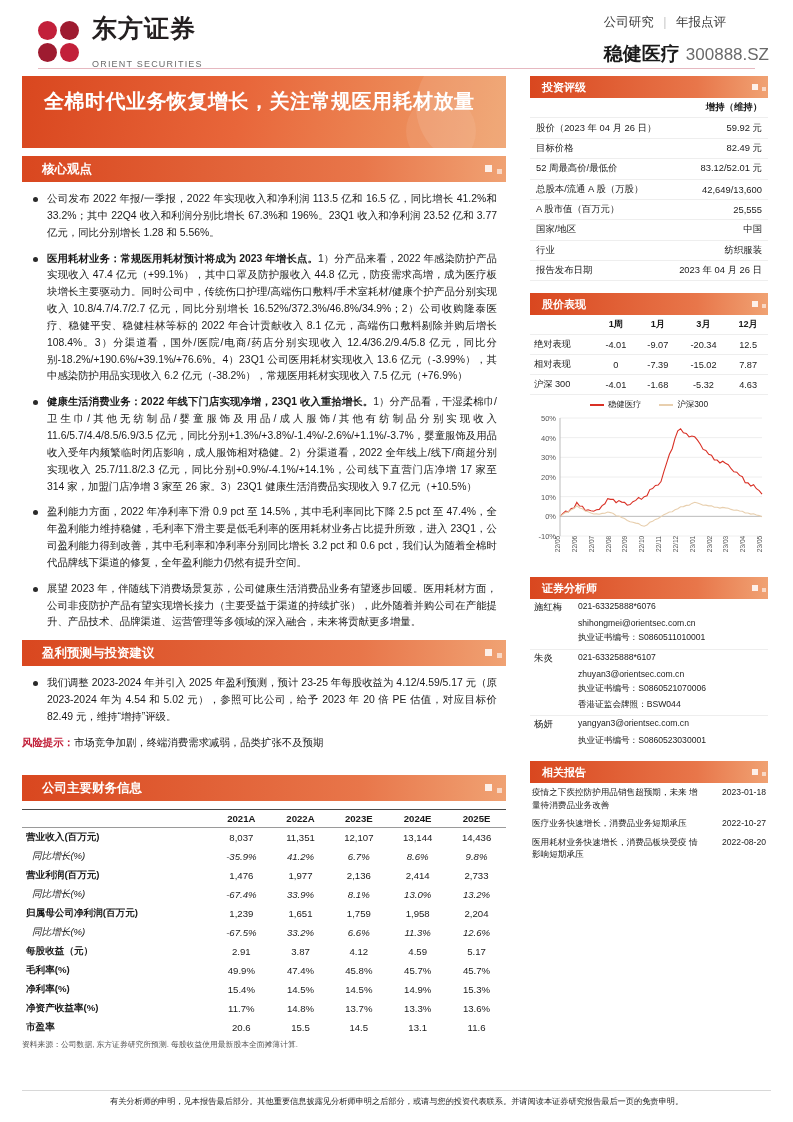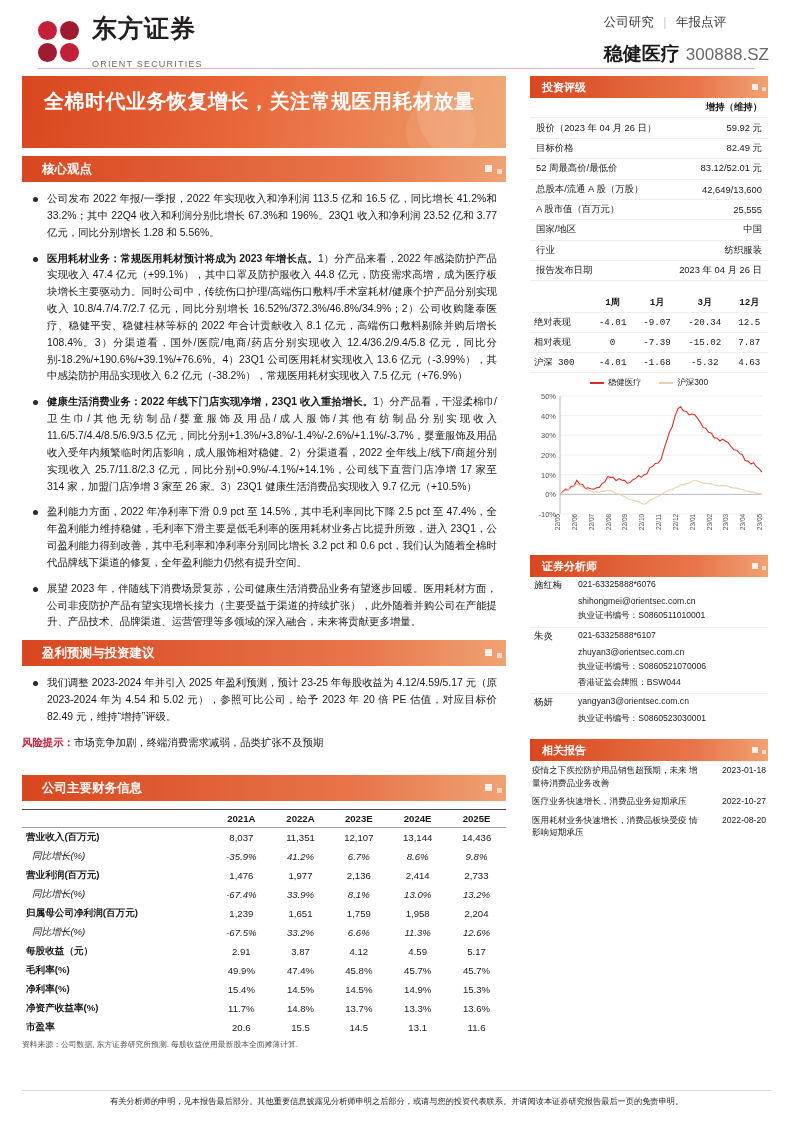--- a/index.html
+++ b/index.html
@@ -94,21 +94,21 @@
     color:#fff; font-size:11px; font-weight:bold; line-height:22px; padding-left:12px;
   }
   .rbox-head .sq { position:absolute; right:10px; top:8px; width:6px; height:6px; background:#fff; opacity:.85; }
   .rbox-head .sq2 { position:absolute; right:2px; top:11px; width:4px; height:4px; background:#fff; opacity:.6; }
   .rbox { margin-bottom:12px; }
   table.rt { width:238px; border-collapse:collapse; font-size:9.4px; }
   table.rt td { padding:3.2px 6px; border-bottom:1px solid #eeeeee; }
   table.rt td.v { text-align:right; }
   .rating-row td { font-weight:bold; text-align:right; }
 
-  table.perf { width:238px; border-collapse:collapse; font-size:9.2px;font-family:Liberation Mono, monospace; }
+  table.perf { width:238px; border-collapse:collapse; font-size:9.2px; }
   table.perf th, table.perf td { padding:3px 4px; border-bottom:1px solid #eeeeee; text-align:center; }
   table.perf th { font-weight:bold; }
   table.perf td.l, table.perf th.l { text-align:left; }
 
   
   .chart-wrap { width:238px; height:170px; position:relative; padding-top:4px; }
   .legend { display:flex; justify-content:center; gap:18px; font-size:8.4px; margin-bottom:2px; }
   .legend span.k { display:inline-block; width:14px; height:2px; vertical-align:middle; margin-right:4px; }
 
   
@@ -342,20 +342,24 @@
             </tr>
             <tr>
               <td>报告发布日期</td>
               <td class="v">2023 年 04 月 26 日</td>
             </tr>
           </tbody>
       </table>
     </div>
 
     <div class="rbox">
+      <div class="rbox-head">
+        <span>股价表现</span>
+        <span class="sq"></span><span class="sq2"></span>
+      </div>
       <table class="perf">
         <thead>
             <tr id="perfHead">
               <th class="l"></th>
               <th>1周</th>
               <th>1月</th>
               <th>3月</th>
               <th>12月</th>
             </tr>
           </thead>

